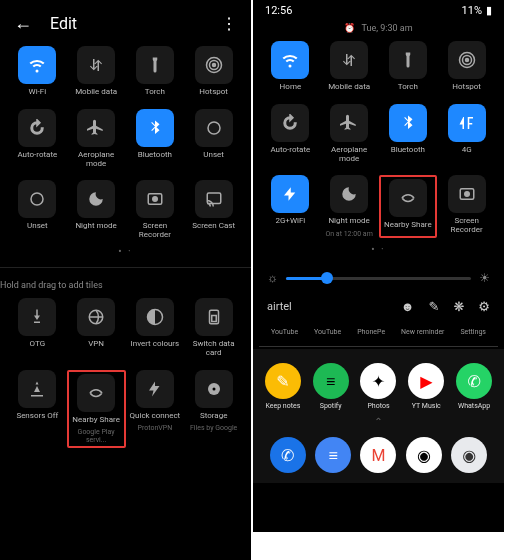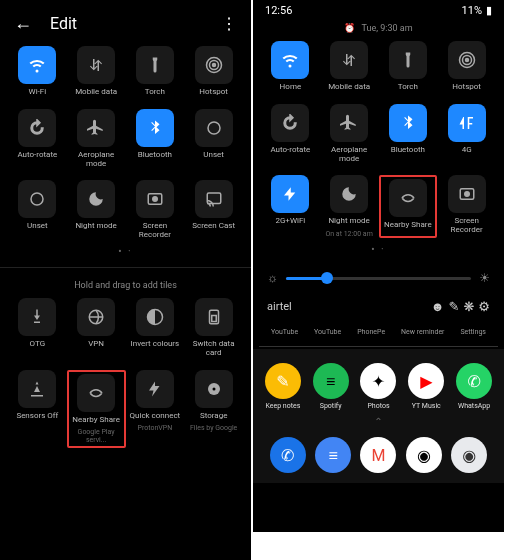--- a/index.html
+++ b/index.html
@@ -15,29 +15,29 @@
 .status .time{flex:0 0 auto}
 .status .batt{margin-left:auto}
 .substatus{display:flex;align-items:center;justify-content:center;gap:6px;font-size:9px;color:#888;padding:2px 0 8px}
 .grid{display:grid;grid-template-columns:repeat(4,1fr);padding:0 8px;row-gap:12px}
 .tile{display:flex;flex-direction:column;align-items:center;gap:4px}
 .tbox{width:38px;height:38px;border-radius:8px;display:flex;align-items:center;justify-content:center;background:#1a1a1a;color:#aaa}
 .tbox.on{background:#1e88ff;color:#fff}
 .tlabel{font-size:8px;color:#bbb;text-align:center;line-height:1.1;max-width:56px}
 .tsub{font-size:7px;color:#666;text-align:center}
 .dots{text-align:center;font-size:10px;color:#666;padding:6px 0;letter-spacing:2px}
-.hint{text-align:center;font-size:9px;color:#888;padding:8px 16px}
+.hint{font-size:9px;color:#888;padding:8px 0}
 .divider{border-top:1px solid #222;margin:4px 0}
 .hl{border:2px solid #e53935;border-radius:2px;padding:2px}
 .slider{display:flex;align-items:center;padding:10px 14px;gap:8px}
 .slider .sun{font-size:12px;color:#888}
 .track{flex:1;height:3px;background:#333;position:relative;border-radius:2px}
 .fill{position:absolute;left:0;top:0;height:100%;width:22%;background:#1e88ff;border-radius:2px}
 .thumb{position:absolute;left:22%;top:50%;transform:translate(-50%,-50%);width:12px;height:12px;border-radius:50%;background:#1e88ff}
-.actions{display:flex;align-items:center;padding:4px 14px 8px;gap:4px;font-size:11px}
+.actions{display:flex;align-items:center;padding:4px 14px 8px;gap:14px;font-size:11px}
 .actions .sp{flex:1}
 .actions .ic{font-size:13px;color:#ccc}
 .notif{margin:2px 6px;display:flex;padding:4px 4px 10px;font-size:7px;color:#999;justify-content:space-around;border-bottom:1px solid #333}
 .home{background:#111;padding:14px 6px 0}
 .apps{display:grid;grid-template-columns:repeat(5,1fr);row-gap:10px}
 .app{display:flex;flex-direction:column;align-items:center;gap:3px}
 .aicon{width:36px;height:36px;border-radius:50%;display:flex;align-items:center;justify-content:center;font-size:16px}
 .alabel{font-size:7px;color:#ddd}
 .chev{text-align:center;color:#666;font-size:10px;padding:6px 0}
 .dock{display:grid;grid-template-columns:repeat(5,1fr);padding:4px 6px 10px}

